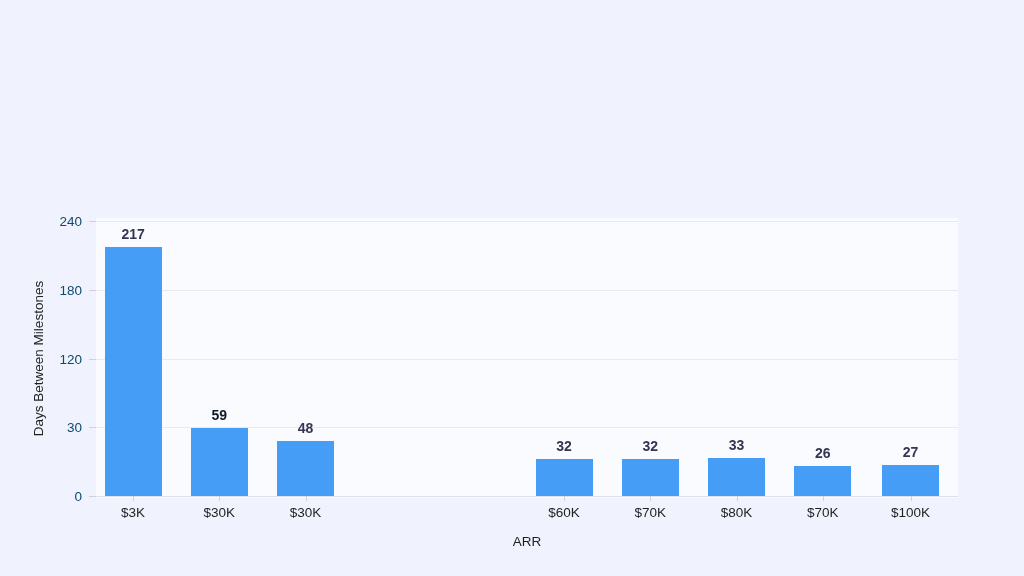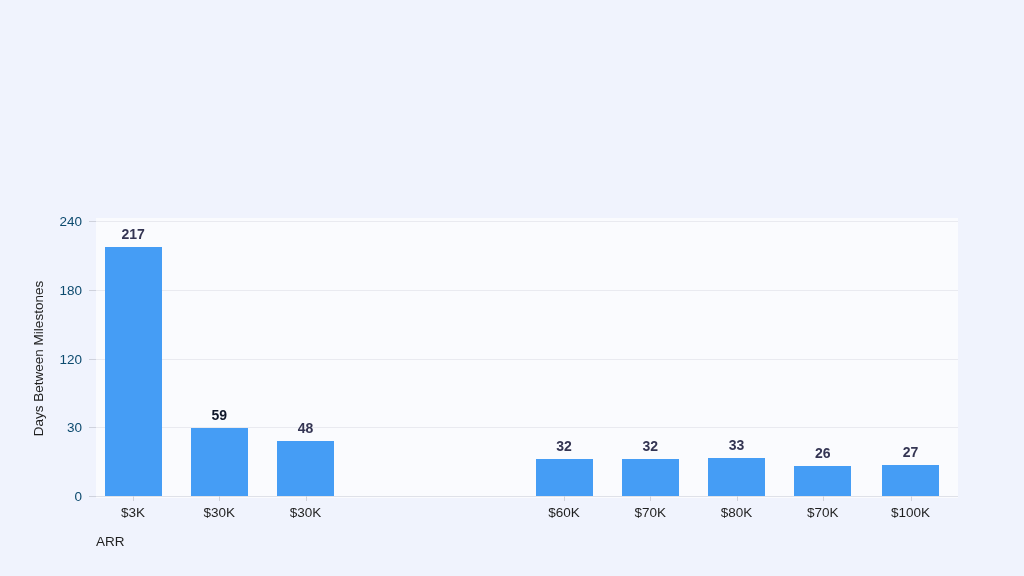--- a/index.html
+++ b/index.html
@@ -123,21 +123,21 @@
     display: block;
     transform: translate(-275px, 0);
   }
 
   
   .x-axis-title {
     position: absolute;
     left: 96px;
     top: 534px;
     width: 862px;
-    text-align: left;
+    text-align: center;
     color: #1f1f1f;
     font-size: 13.5px;
   }
 
   
   .bars {
     position: absolute;
     left: 0;
     top: 0;
     width: 100%;

